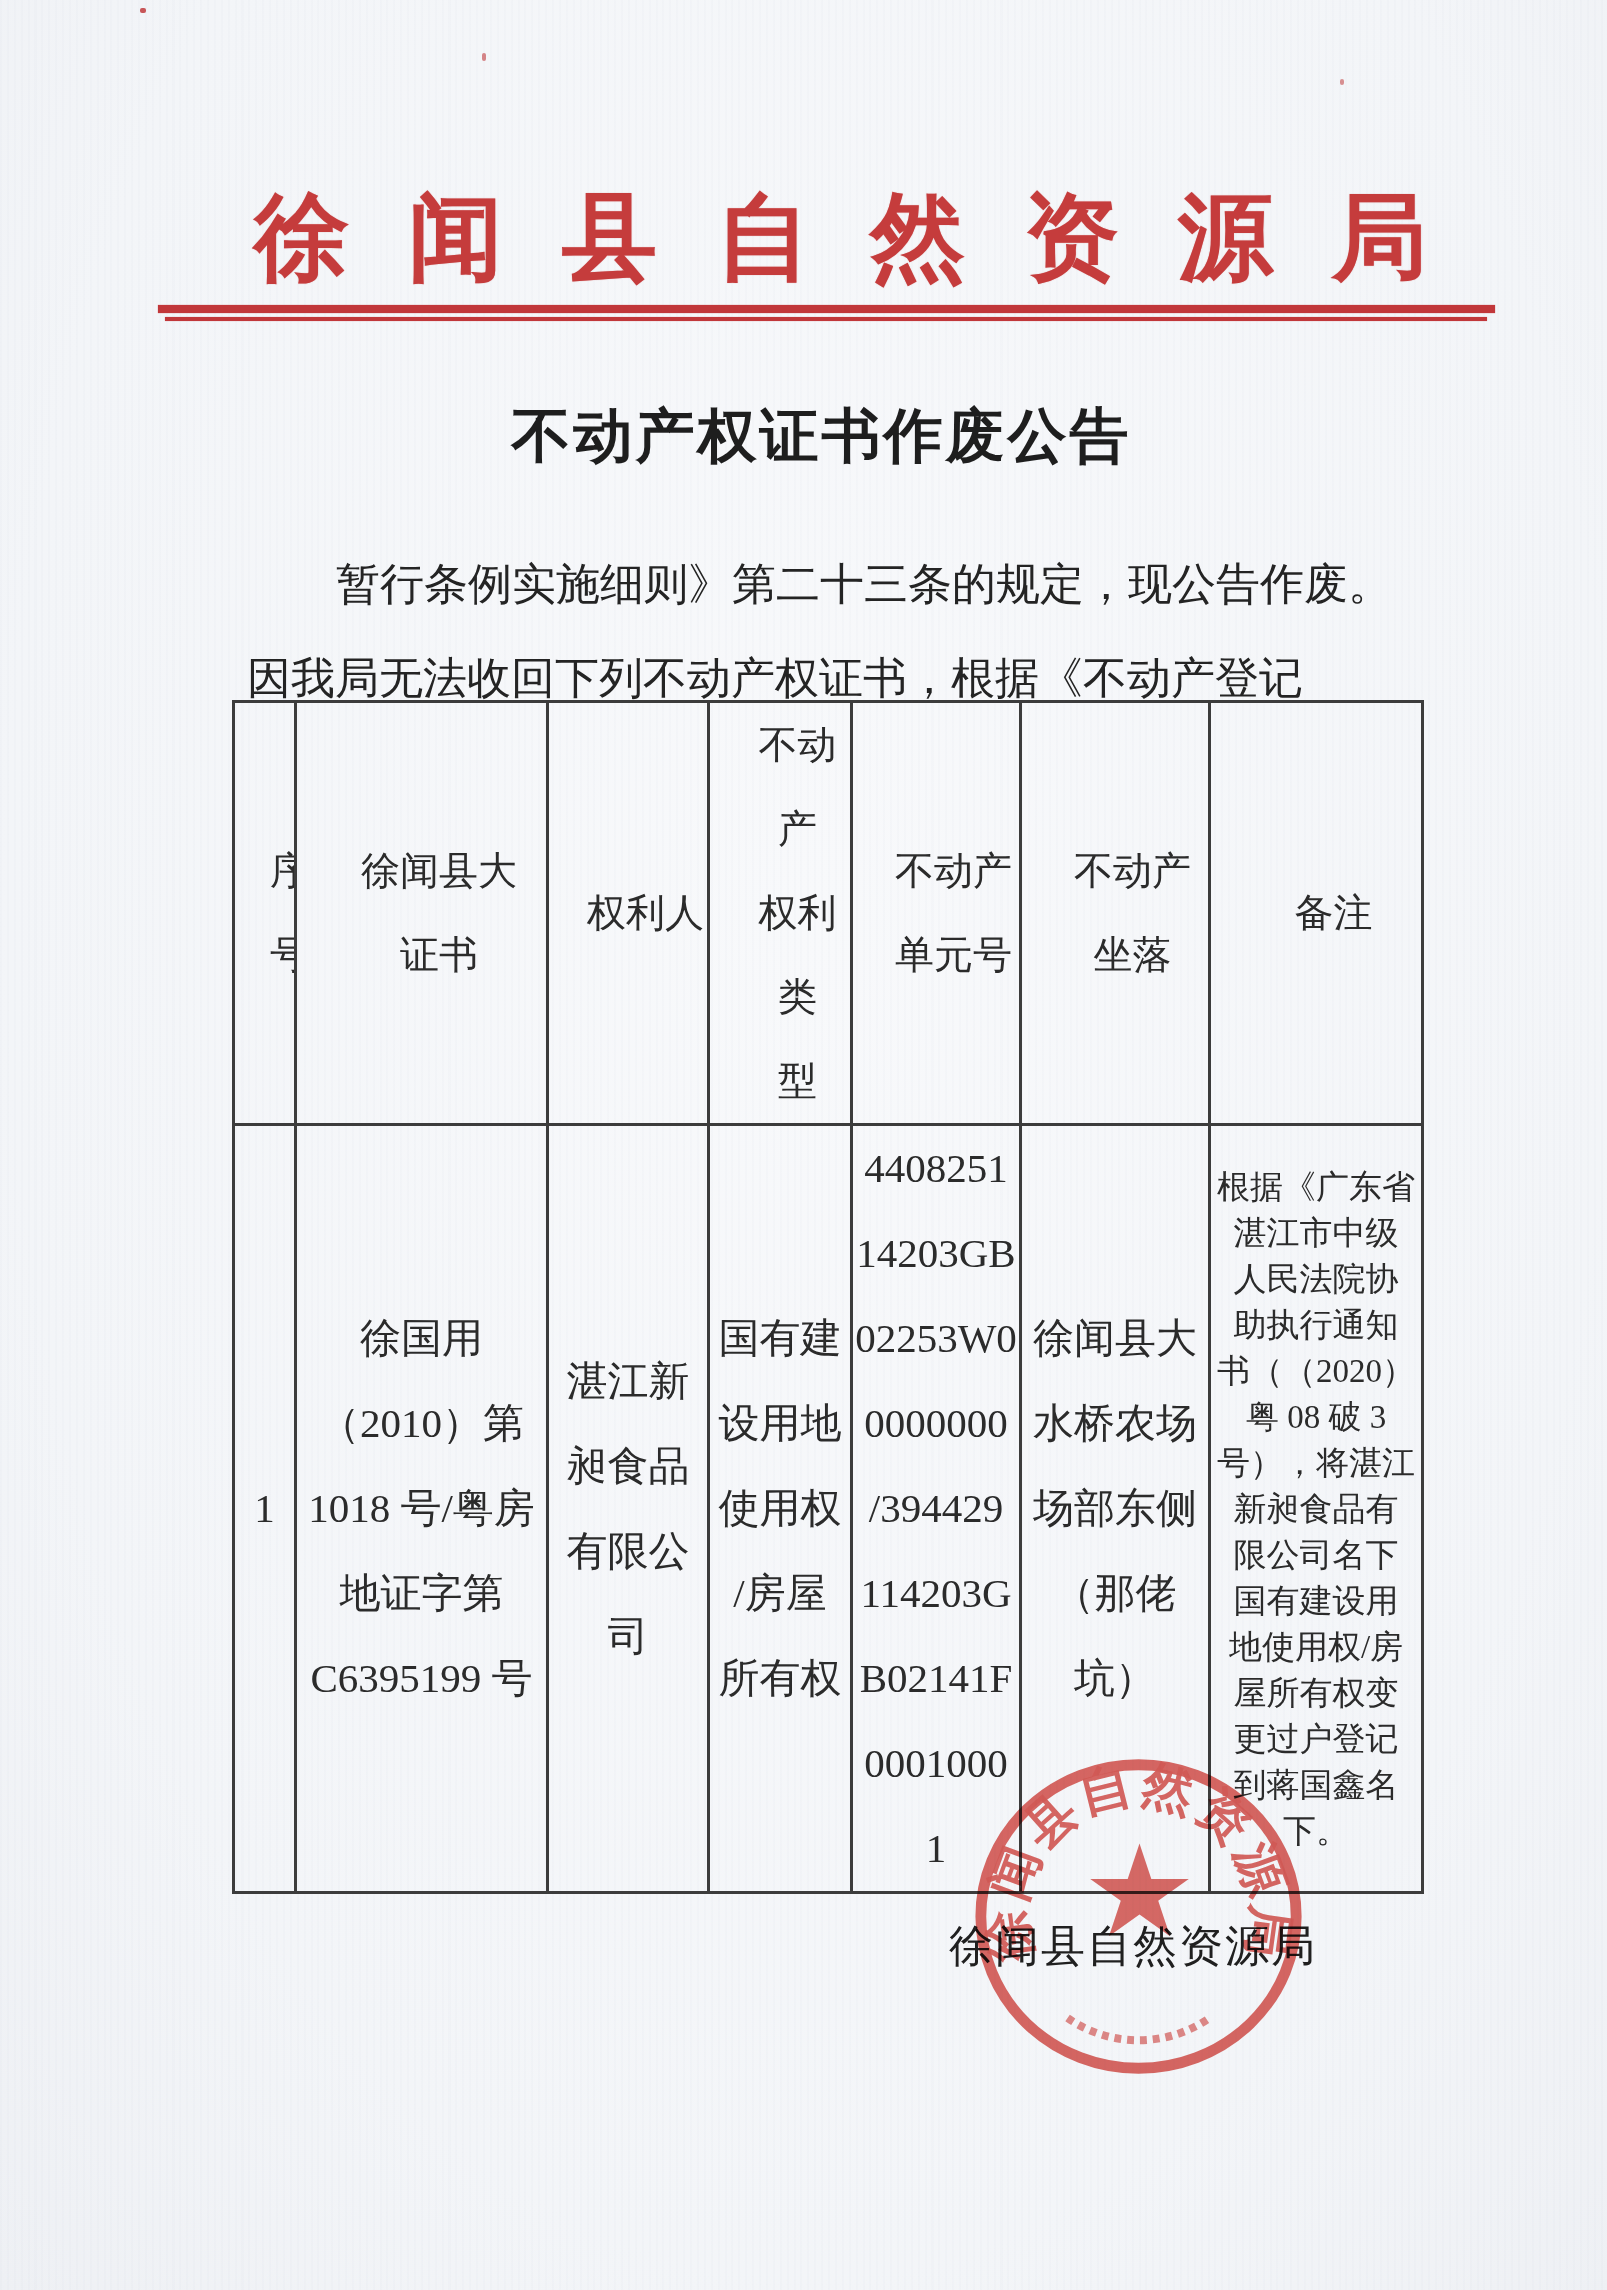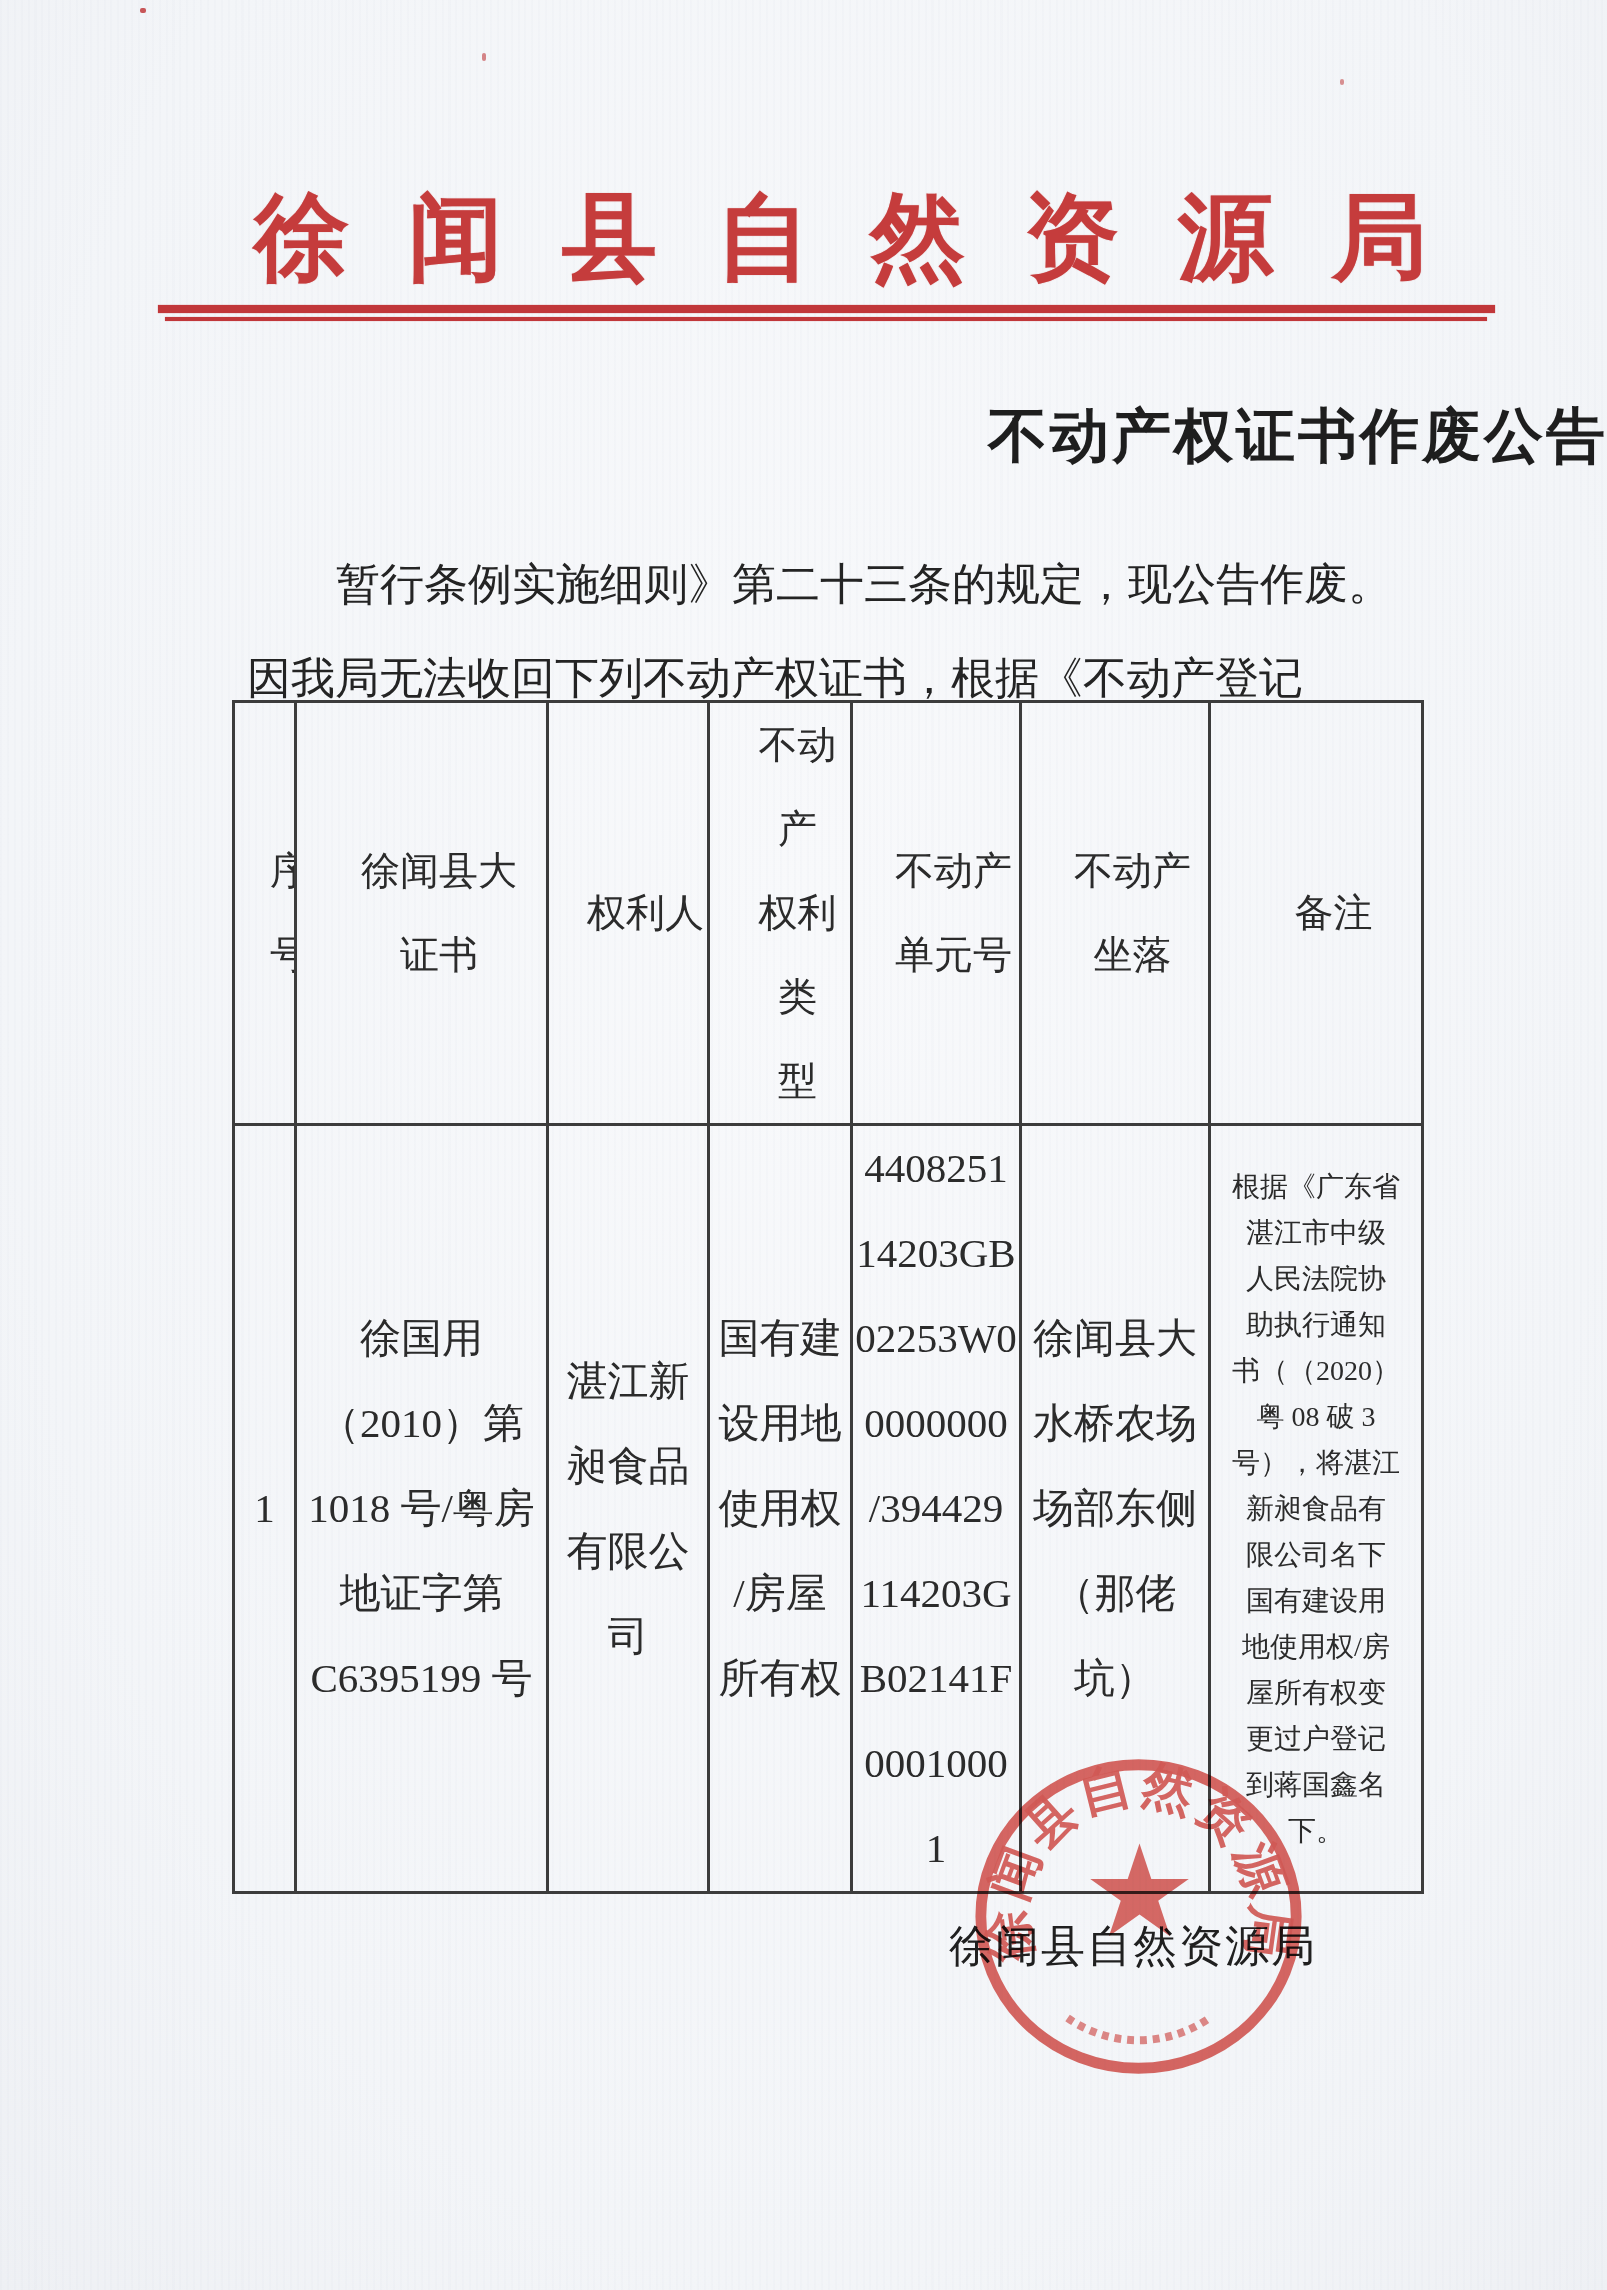--- a/index.html
+++ b/index.html
@@ -25,21 +25,21 @@
     text-shadow:0 0 1px rgba(197,60,60,.55);
   }
   .rule{position:absolute;background:#c1373a;}
   .rule.soft{box-shadow:0 0 1px rgba(193,55,58,.7);}
   .head-rule-thick{left:158px;top:305px;width:1337px;height:7.9px;}
   .head-rule-thin {left:165px;top:317px;width:1322px;height:3.9px;}
   
   .doc-title{
     position:absolute;left:0;top:397px;width:1608px;
     padding-left:35px;box-sizing:border-box;
-    text-align:right;
+    text-align:center;
     font-family:"Liberation Sans","DejaVu Sans",sans-serif;
     font-weight:bold;font-size:59px;letter-spacing:3px;
     color:#1e1e1e;white-space:nowrap;
   }
   
   .body-par{position:absolute;left:247px;top:538px;width:1182px;}
   .body-par .bline{
     font-size:44px;line-height:94px;white-space:nowrap;color:#242424;
   }
   .body-par .bline:first-child{text-indent:89px;}
@@ -52,21 +52,21 @@
   table.cert td{
     border:3px solid #3c3c3c;
     text-align:center;vertical-align:middle;
     padding:0;overflow:hidden;
   }
   tr.hrow td{height:329px;}
   tr.drow td{height:761px;}
   .hrow .ln{font-size:39px;line-height:84px;margin-left:35px;}
   .drow .ln{font-size:41px;line-height:85px;}
   td.d-remark{text-align:left;padding:0 5.9px 0 12.8px;}
-  td.d-remark .ln{font-size:28px;line-height:46px;white-space:nowrap;}
+  td.d-remark .ln{font-size:33px;line-height:46px;white-space:nowrap;}
   
   .sig{
     position:absolute;left:949px;top:1917px;
     font-size:44px;letter-spacing:2px;color:#202020;white-space:nowrap;
   }
   .doc-date{
     position:absolute;left:926px;top:2004px;
     font-size:44px;color:#202020;white-space:nowrap;
   }
   

